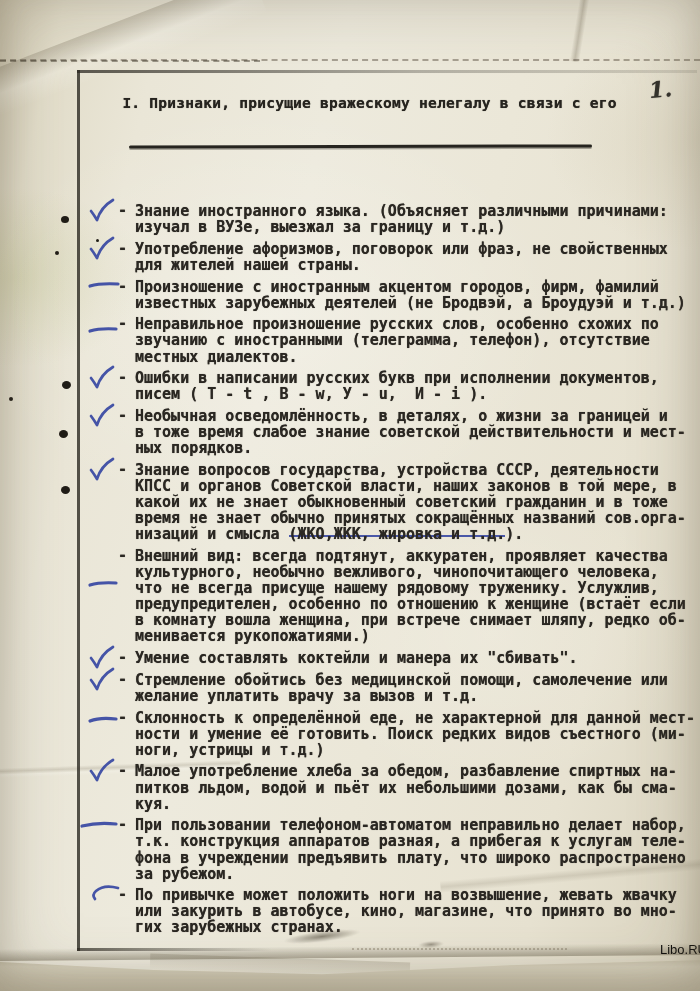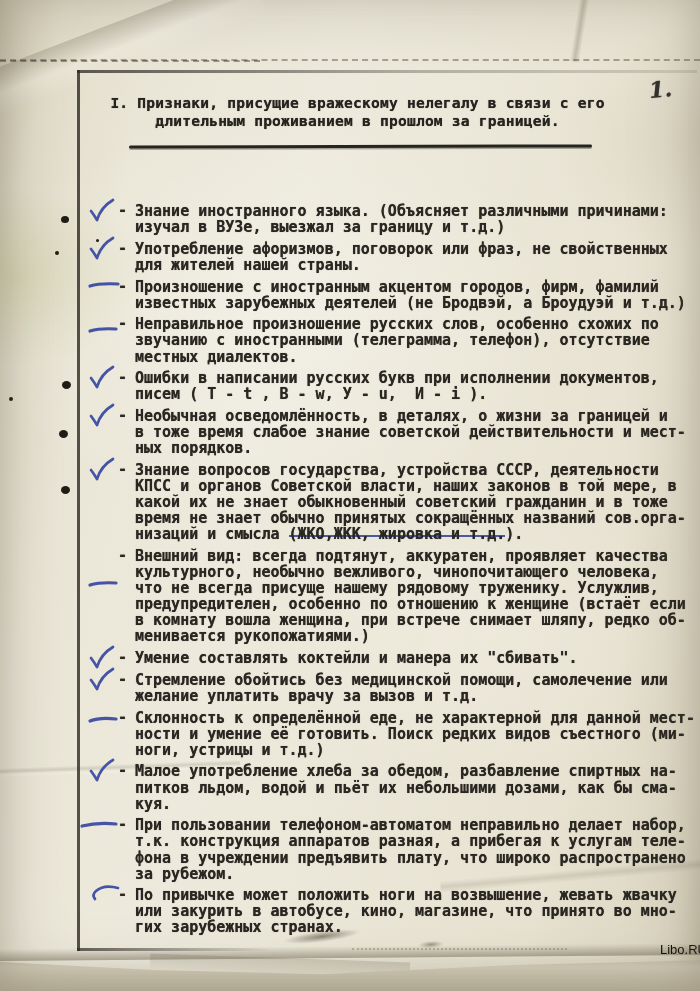--- a/index.html
+++ b/index.html
@@ -52,21 +52,21 @@
   .smudge{position:absolute;pointer-events:none;filter:blur(.7px);}
   .smudge.s1{left:283px;top:931px;width:78px;height:11px;transform:rotate(-7deg);border-radius:50%;
     background:radial-gradient(ellipse at center, rgba(60,52,38,.55), rgba(60,52,38,0) 70%);}
   .smudge.s2{left:418px;top:941px;width:26px;height:7px;transform:rotate(-4deg);border-radius:50%;
     background:radial-gradient(ellipse at center, rgba(60,52,38,.45), rgba(60,52,38,0) 70%);}
   
   .page-number{position:absolute;left:649px;top:76px;
     font-family:"DejaVu Serif", serif;font-style:italic;font-weight:700;font-size:22px;color:#33312c;
     transform:rotate(-5deg);text-shadow:0 0 1px rgba(40,38,32,.6);}
   
-  .title{position:absolute;left:95px;top:94px;width:525px;text-align:center;
+  .title{position:absolute;left:107px;top:94px;width:525px;text-align:center;
     font-weight:700;font-size:14.6px;line-height:18px;color:#26241f;
     text-shadow:0 0 .7px rgba(35,32,26,.85);letter-spacing:.2px;}
   .title-underline{position:absolute;left:129px;top:145px;width:463px;height:3px;background:#26241f;
     transform:rotate(-.15deg);box-shadow:0 1.5px 0 rgba(38,35,28,.35);border-radius:2px;}
   
   .items{position:absolute;left:135px;top:203px;width:585px;
     font-size:15px;line-height:16.1px;font-weight:700;color:#2a2722;
     text-shadow:0 0 .7px rgba(38,34,28,.8);}
   .item{position:relative;margin-bottom:5.6px;}
   .item-text{white-space:pre-wrap;}
@@ -107,21 +107,20 @@
   <div class="dot" style="left:62px;top:381px;width:9px;height:8px;"></div>
   <div class="dot" style="left:59px;top:430px;width:9px;height:8px;"></div>
   <div class="dot" style="left:61px;top:486px;width:9px;height:8px;"></div>
   <div class="dot" style="left:9px;top:397px;width:4px;height:4px;"></div>
   <div class="dot" style="left:96px;top:239px;width:3px;height:3px;"></div>
 
   <div class="page-number">1.</div>
 
   <div class="title">
     <div>I. Признаки, присущие вражескому нелегалу в связи с его</div>
-    <div>длительным проживанием в прошлом за границей.</div>
   </div>
   <div class="title-underline"></div>
 
   <div class="items">
 
     <div class="item">
       <span class="mark" data-mark="check"><svg width="34" height="28" viewBox="0 0 34 28">
             <path class="p-check" d="M3 13 Q6 17 9 22 Q13 9 25 2"></path>
             <path class="p-dash" d="M2 10 Q12 7 30 8"></path>
             <path class="p-arrow" d="M30 5 Q17 1 8 8 Q3 12 6 16"></path>

